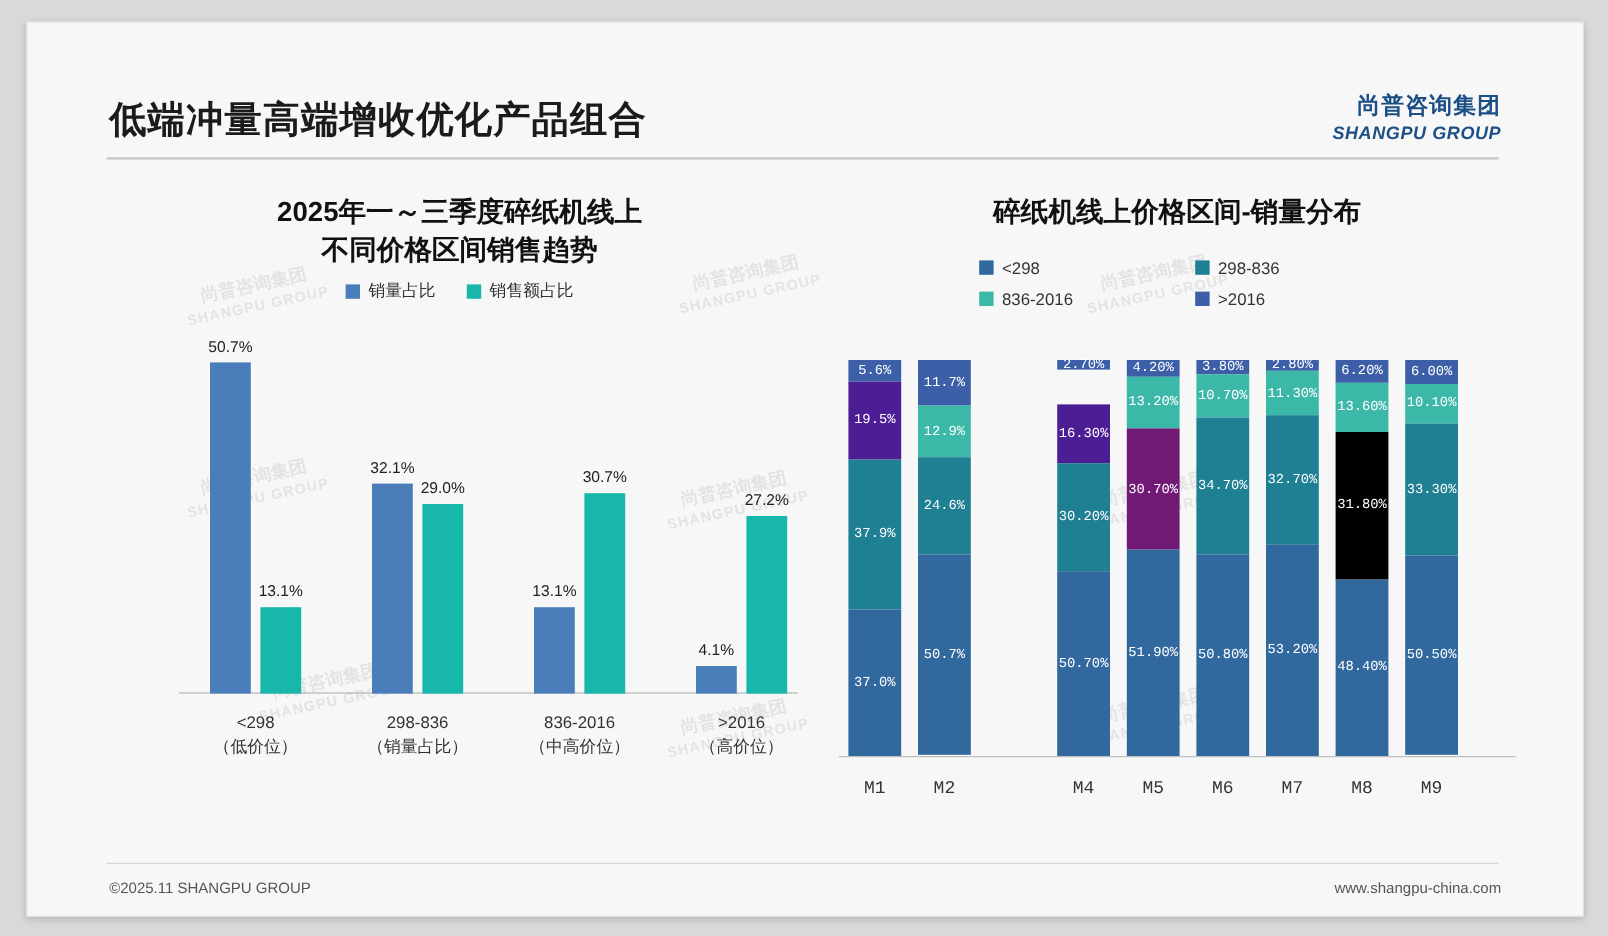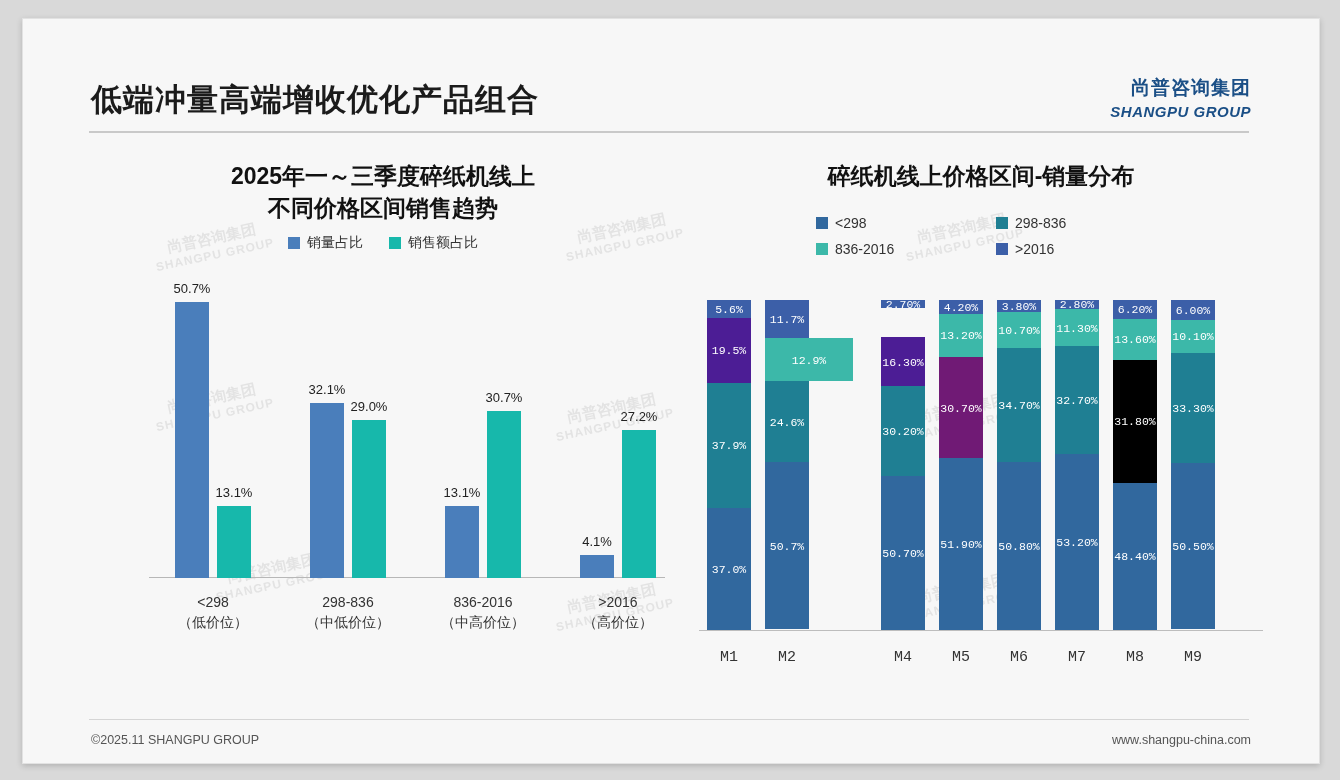--- a/index.html
+++ b/index.html
@@ -335,21 +335,21 @@
 
         <div class="group" style="left:205px;">
           <div class="bar b1" style="height:175px;">
             <div class="bar-label">32.1%</div>
           </div>
           <div class="bar b2" style="height:158px;">
             <div class="bar-label">29.0%</div>
           </div>
           <div class="group-label">
             <div>298-836</div>
-            <div>（中低价位）</div>
+            <div>（销量占比）</div>
           </div>
         </div>
 
         <div class="group" style="left:340px;">
           <div class="bar b1" style="height:72px;">
             <div class="bar-label">13.1%</div>
           </div>
           <div class="bar b2" style="height:167px;">
             <div class="bar-label">30.7%</div>
           </div>
@@ -412,21 +412,21 @@
           <div class="seg" style="height:122.0px;background:#31689e;">
               <span>37.0%</span>
             </div>
           <div class="stack-col-label">M1</div>
         </div>
 
         <div class="stack-col" style="left:74px;">
           <div class="seg" style="height:38.6px;background:#3c5fa8;">
               <span>11.7%</span>
             </div>
-          <div class="seg" style="height:42.6px;background:#3cb8a9;padding-left:44px;">
+          <div class="seg" style="height:42.6px;background:#3cb8a9;">
               <span>12.9%</span>
             </div>
           <div class="seg" style="height:81.2px;background:#1f7f93;">
               <span>24.6%</span>
             </div>
           <div class="seg" style="height:167.3px;background:#31689e;">
               <span>50.7%</span>
             </div>
           <div class="stack-col-label">M2</div>
         </div>

